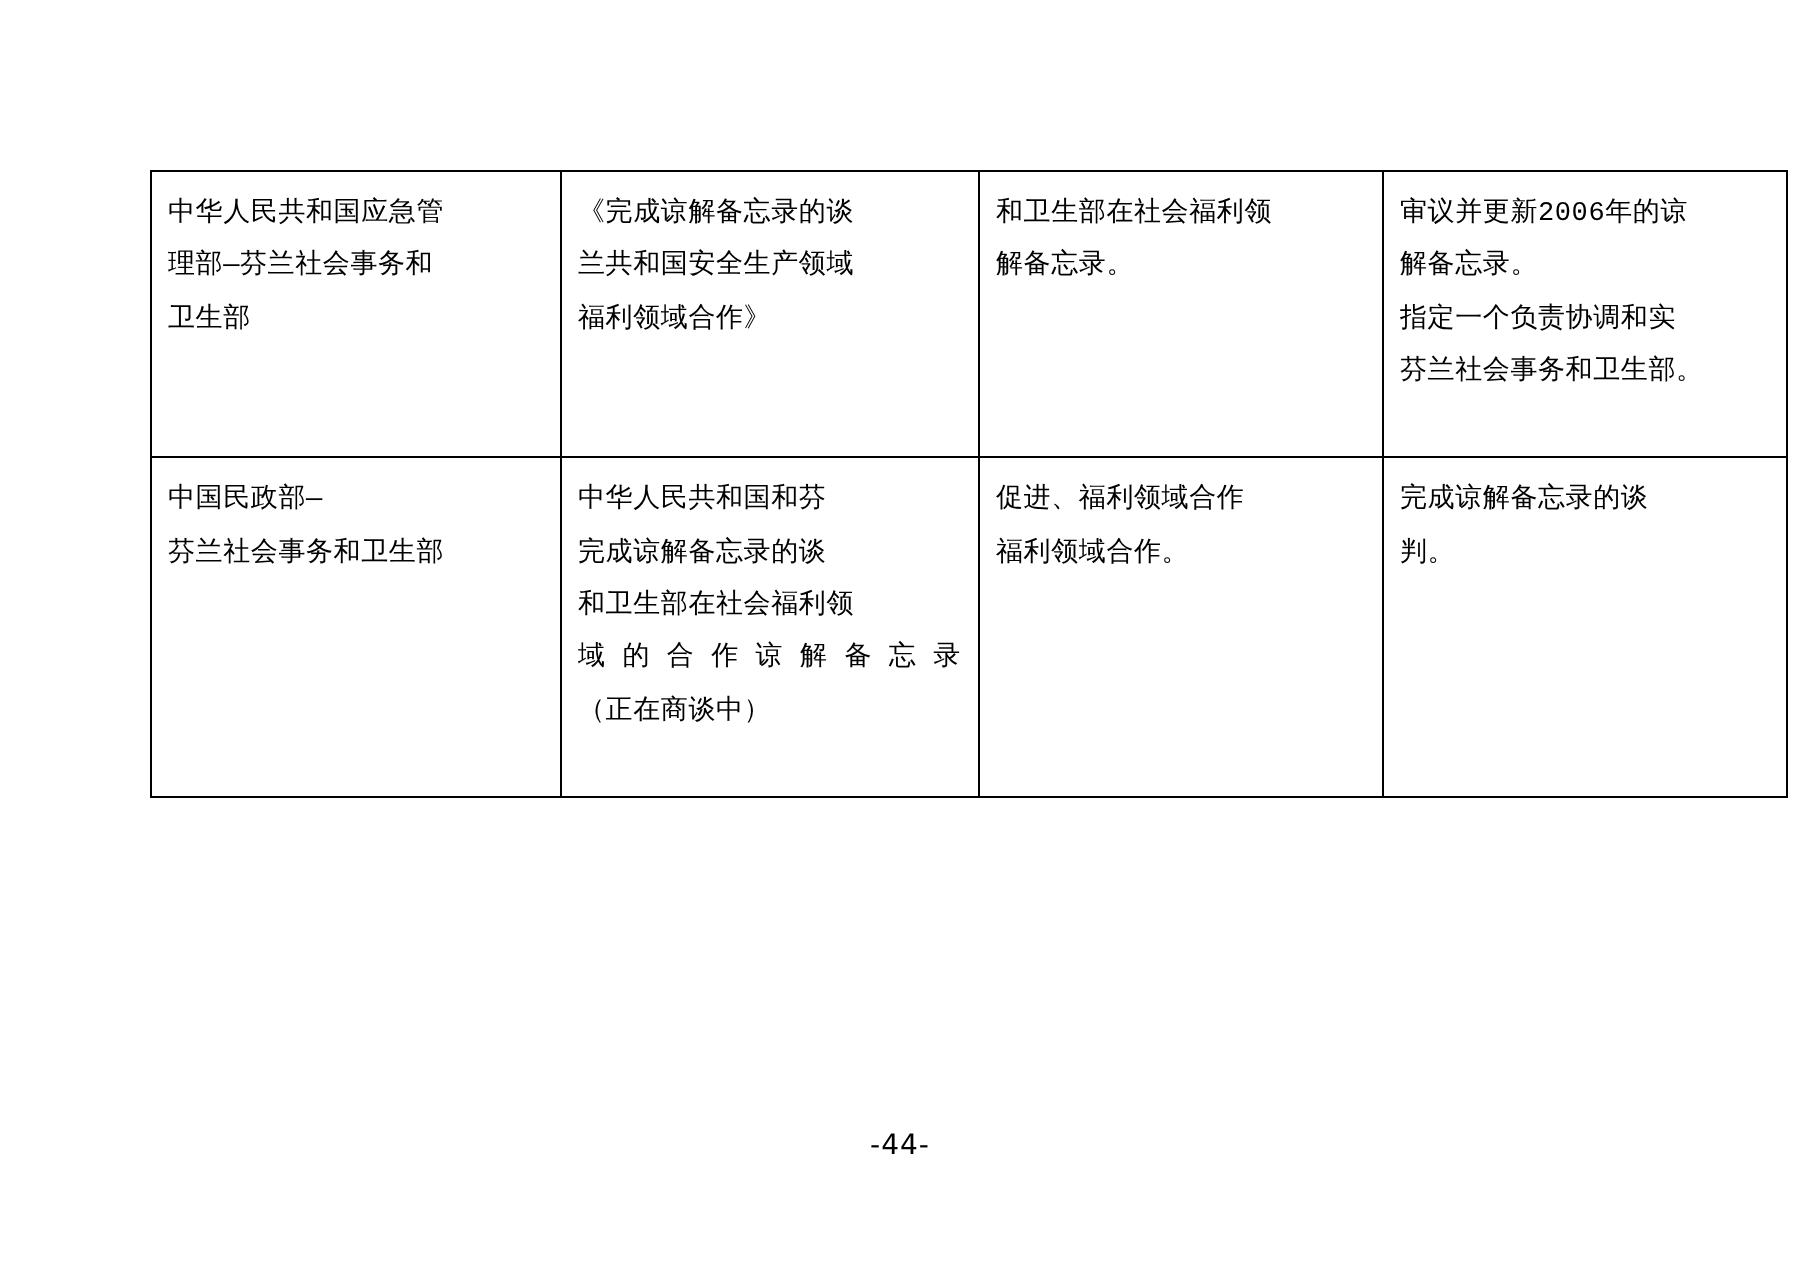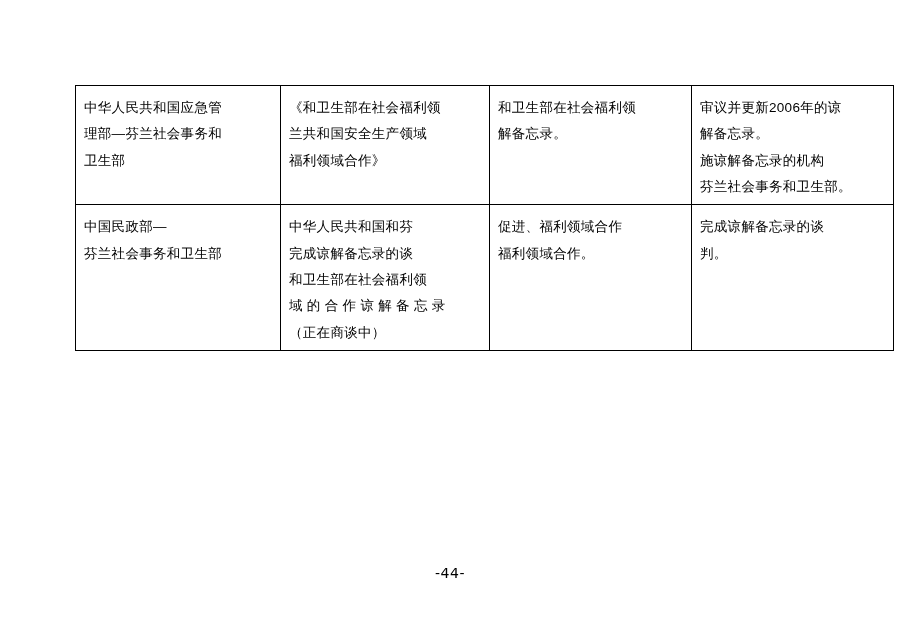--- a/index.html
+++ b/index.html
@@ -26,25 +26,25 @@
     position: absolute;
     left: 75px;
     top: 85px;
     width: 750px;
     border-collapse: collapse;
     table-layout: fixed;
   }
   .doc-table td {
     border: 1px solid #000000;
     vertical-align: top;
-    padding: 9px 8px 4px 8px;
+    padding: 9px 8px 28px 8px;
     font-size: 13.5px;
     line-height: 1.95;
     letter-spacing: 0.3px;
-    font-family: Liberation Sans, sans-serif;
+    font-family: Liberation Mono, monospace;
   }
   .col-1 { width: 188px; }
   .col-2 { width: 192px; }
   .col-3 { width: 185px; }
   .col-4 { width: 185px; }
 
   .cell-line {
     display: block;
     white-space: pre-wrap;
   }
@@ -66,32 +66,32 @@
 
   <table class="doc-table">
     <tbody>
       <tr>
         <td class="col-1">
           <span class="cell-line">中华人民共和国应急管</span>
           <span class="cell-line">理部—芬兰社会事务和</span>
           <span class="cell-line">卫生部</span>
         </td>
         <td class="col-2">
-          <span class="cell-line">《和卫生部在社会福利领</span>
+          <span class="cell-line">《完成谅解备忘录的谈</span>
           <span class="cell-line">兰共和国安全生产领域</span>
           <span class="cell-line">福利领域合作》</span>
         </td>
         <td class="col-3">
           <span class="cell-line">和卫生部在社会福利领</span>
           <span class="cell-line">解备忘录。</span>
         </td>
         <td class="col-4">
           <span class="cell-line">审议并更新2006年的谅</span>
           <span class="cell-line">解备忘录。</span>
-          <span class="cell-line">施谅解备忘录的机构</span>
+          <span class="cell-line">指定一个负责协调和实</span>
           <span class="cell-line">芬兰社会事务和卫生部。</span>
         </td>
       </tr>
       <tr>
         <td class="col-1">
           <span class="cell-line">中国民政部—</span>
           <span class="cell-line">芬兰社会事务和卫生部</span>
         </td>
         <td class="col-2">
           <span class="cell-line">中华人民共和国和芬</span>

